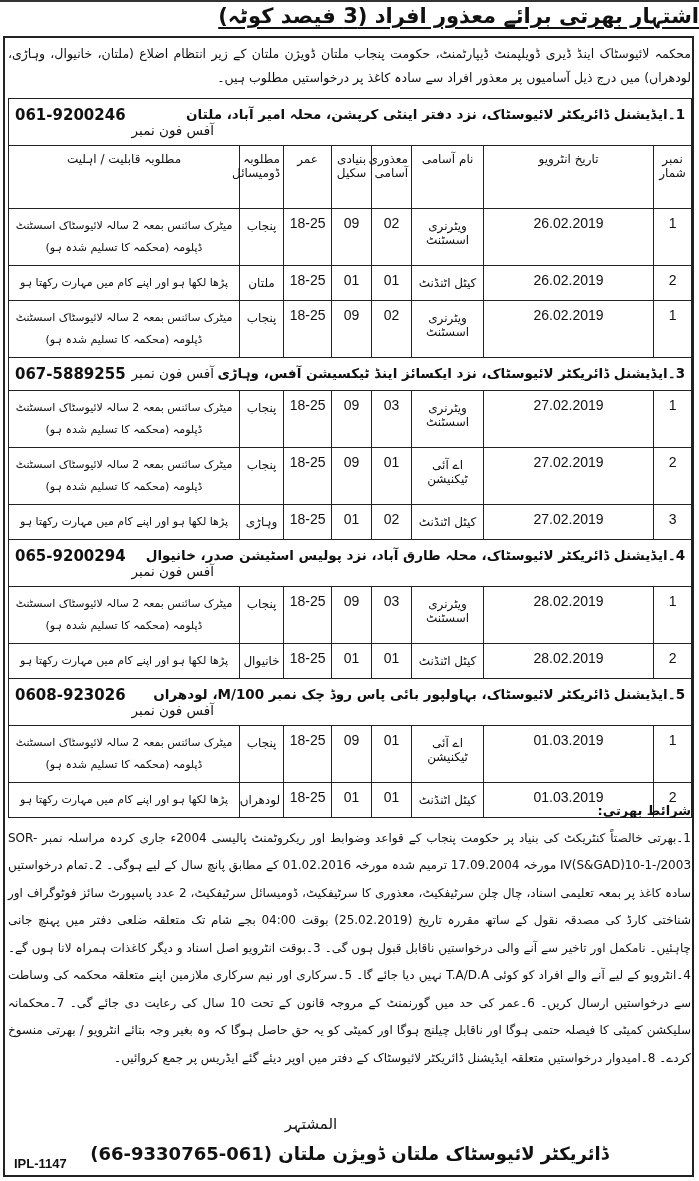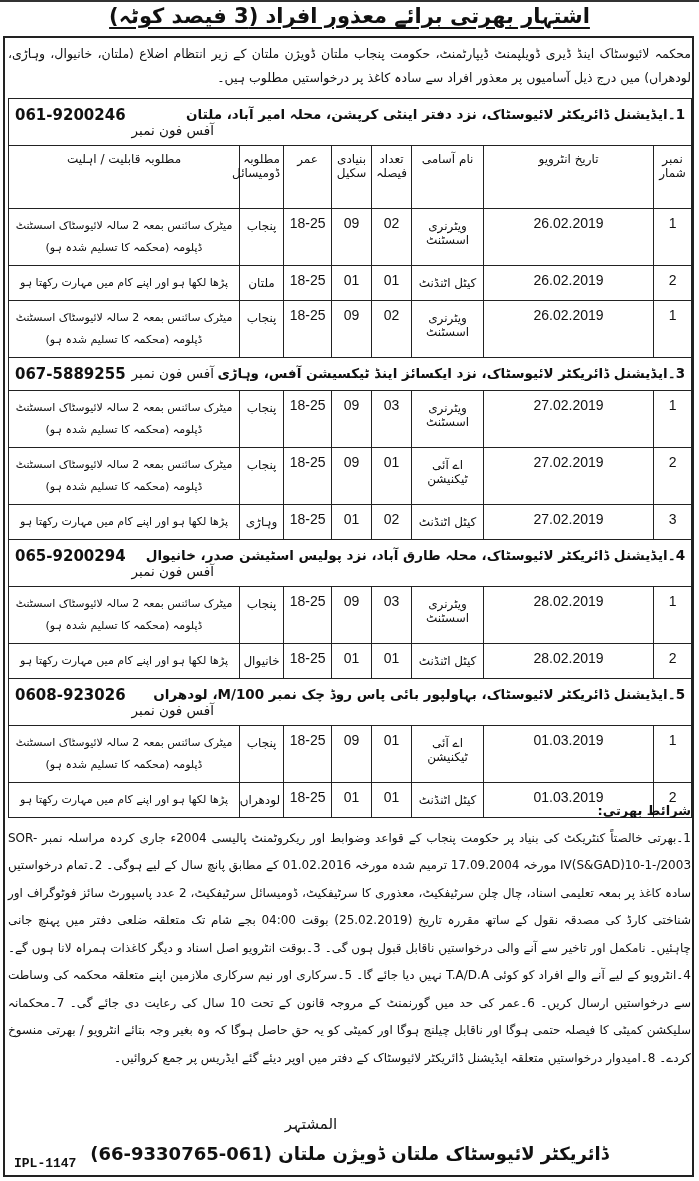--- a/index.html
+++ b/index.html
@@ -1,40 +1,40 @@
 <!DOCTYPE html>
 <html><head>
 <meta charset="utf-8">
 <style>
   html, body { margin:0; padding:0; background:#ffffff; }
   body { width:699px; height:1181px; position:relative; overflow:hidden;
          font-family:"DejaVu Sans", sans-serif; color:#111; }
   .frame { position:absolute; left:3px; top:36px; width:691px; height:1141px;
            border:2px solid #222; box-sizing:border-box; }
-  .title { position:absolute; left:0; top:4px; width:699px; text-align:center;
+  .title { position:absolute; left:0; top:4px; width:699px; text-align:right;
            font-size:21px; font-weight:bold; direction:rtl; }
   .title span { text-decoration:underline; text-underline-offset:4px; }
   .intro { position:absolute; left:8px; top:42px; width:683px; direction:rtl;
            text-align:justify; font-size:12.5px; line-height:24px; }
   .tbl-wrap { position:absolute; left:8px; top:98px; width:683px; }
   table { border-collapse:collapse; width:683px; direction:rtl; table-layout:fixed; }
   td, th { border:1.5px solid #222; font-size:12px; text-align:center; vertical-align:top;
            padding:6px 3px; font-weight:normal; }
   th { height:50px; }
   .office-row td { text-align:right; font-weight:bold; font-size:13.5px; padding:7px 6px; height:18px; vertical-align:middle; }
   .office-row .phone { float:left; direction:ltr; font-size:15px; }
   .office-row .phone-lbl { float:left; margin-left:6px; font-weight:normal; direction:rtl; }
   .num { font-family:"Liberation Sans", sans-serif; font-size:14px; }
   .qual { font-size:11px; line-height:22px; direction:rtl; }
   .terms { position:absolute; left:8px; top:797px; width:683px; direction:rtl; text-align:justify;
            font-size:12px; line-height:27.5px; }
   .terms-h { font-weight:bold; font-size:13px; text-decoration:none; }
   .adv { position:absolute; left:0; top:1115px; width:622px; text-align:center; font-size:15px; direction:rtl; }
   .footer-name { position:absolute; left:0; top:1143px; width:699px; text-align:center; font-size:18px; font-weight:bold; direction:rtl; }
-  .ipl { position:absolute; left:14px; top:1156px; font-family:Liberation Mono, monospace; font-size:13px; font-weight:bold; }
+  .ipl { position:absolute; left:14px; top:1156px; font-family:Liberation Sans, sans-serif; font-size:13px; font-weight:bold; }
   .top-rule { position:absolute; left:0; top:0; width:699px; height:2px; background:#333; }
 </style>
 </head>
 <body>
 
 <div class="top-rule"></div>
 <div class="title"><span>اشتہار بھرتی برائے معذور افراد (3 فیصد کوٹہ)</span></div>
 
 <div class="frame"></div>
 
@@ -57,21 +57,21 @@
       <td colspan="8">
         <span>1۔ایڈیشنل ڈائریکٹر لائیوسٹاک، نزد دفتر اینٹی کرپشن، محلہ امیر آباد، ملتان</span>
         <span class="phone">061-9200246</span>
         <span class="phone-lbl">آفس فون نمبر</span>
       </td>
         </tr>
         <tr>
         <th>نمبر شمار</th>
         <th>تاریخ انٹرویو</th>
         <th>نام آسامی</th>
-        <th>تعداد فیصلہ</th>
+        <th>معذوری آسامی</th>
         <th>بنیادی سکیل</th>
         <th>عمر</th>
         <th>مطلوبہ ڈومیسائل</th>
         <th>مطلوبہ قابلیت / اہلیت</th>
       </tr>
         <tr style="height:56px">
         <td class="num">1</td>
         <td class="num">26.02.2019</td>
         <td style="padding-top:10px">ویٹرنری اسسٹنٹ</td>
         <td class="num">02</td>

